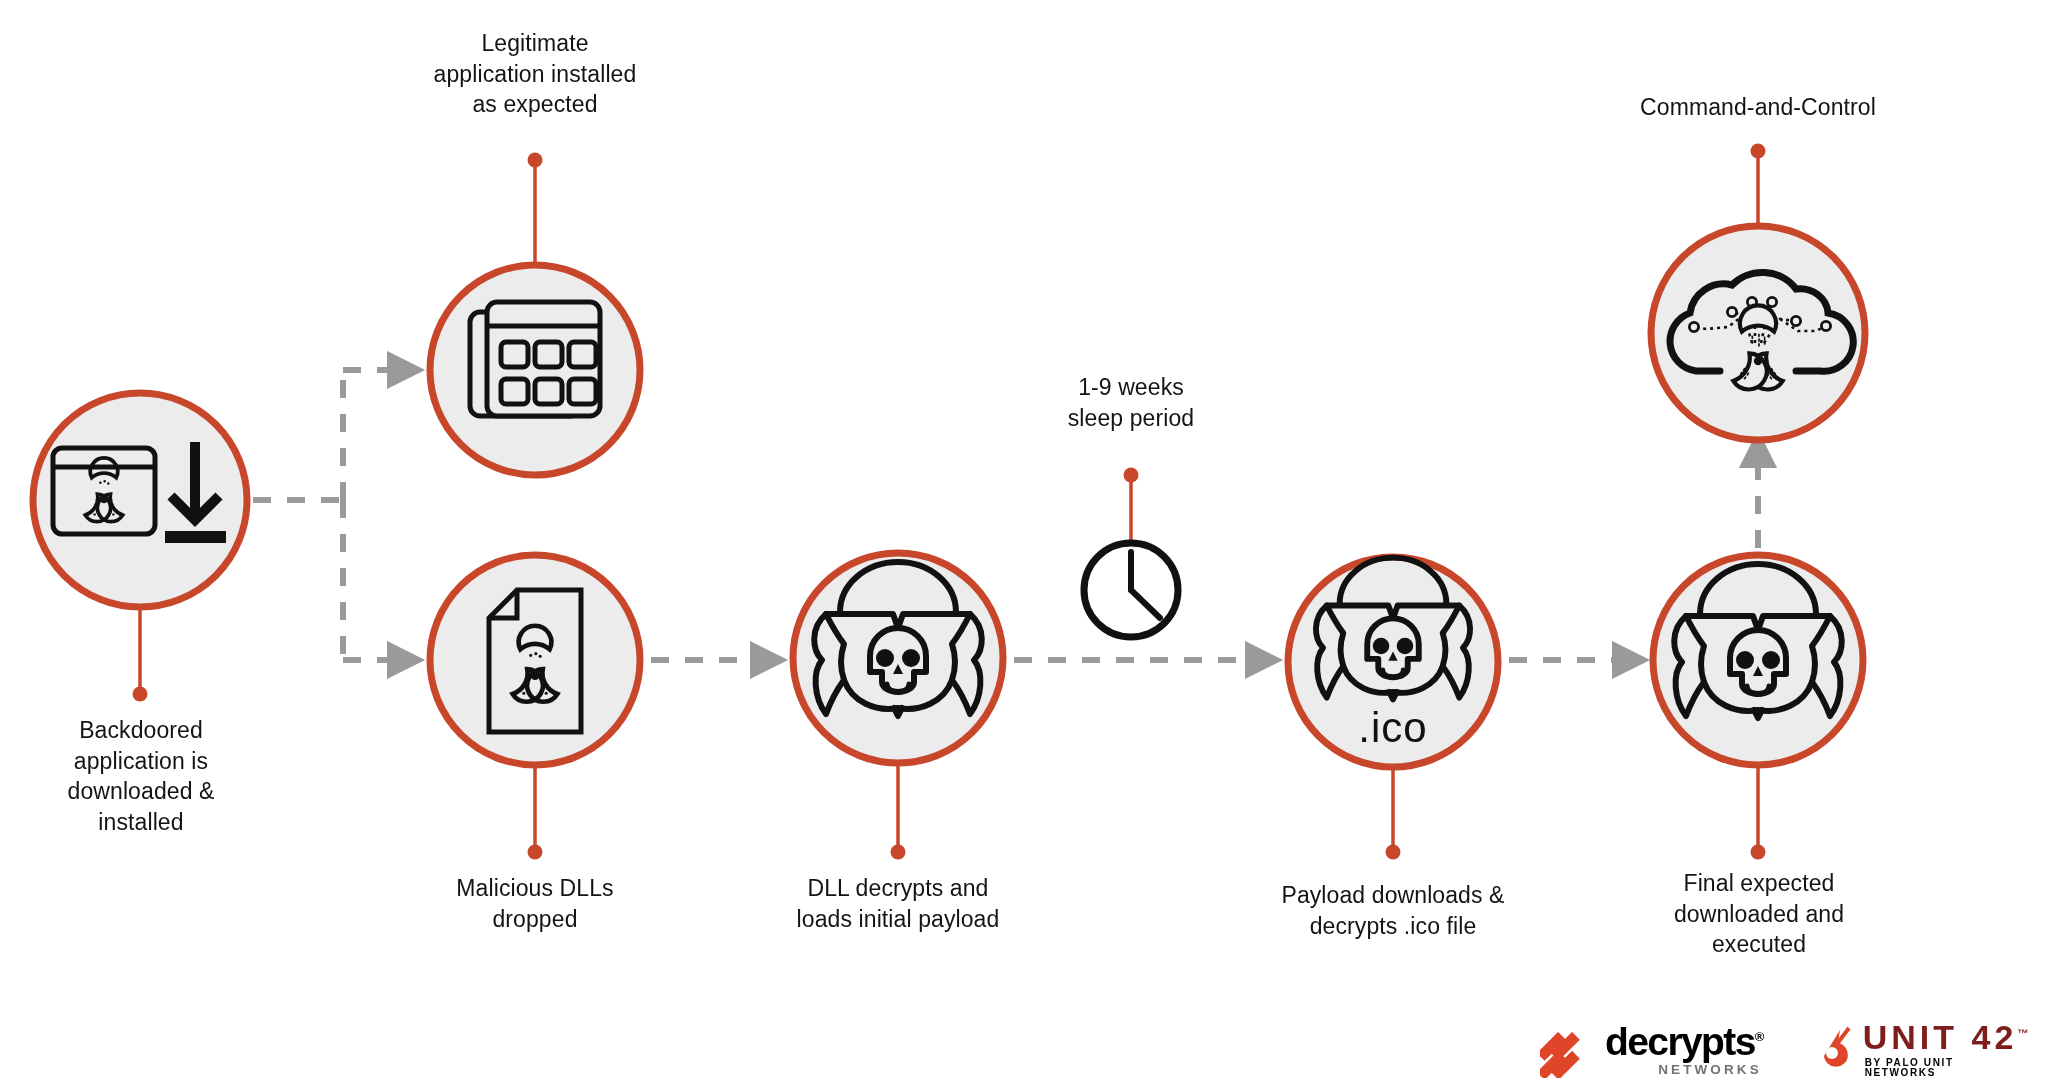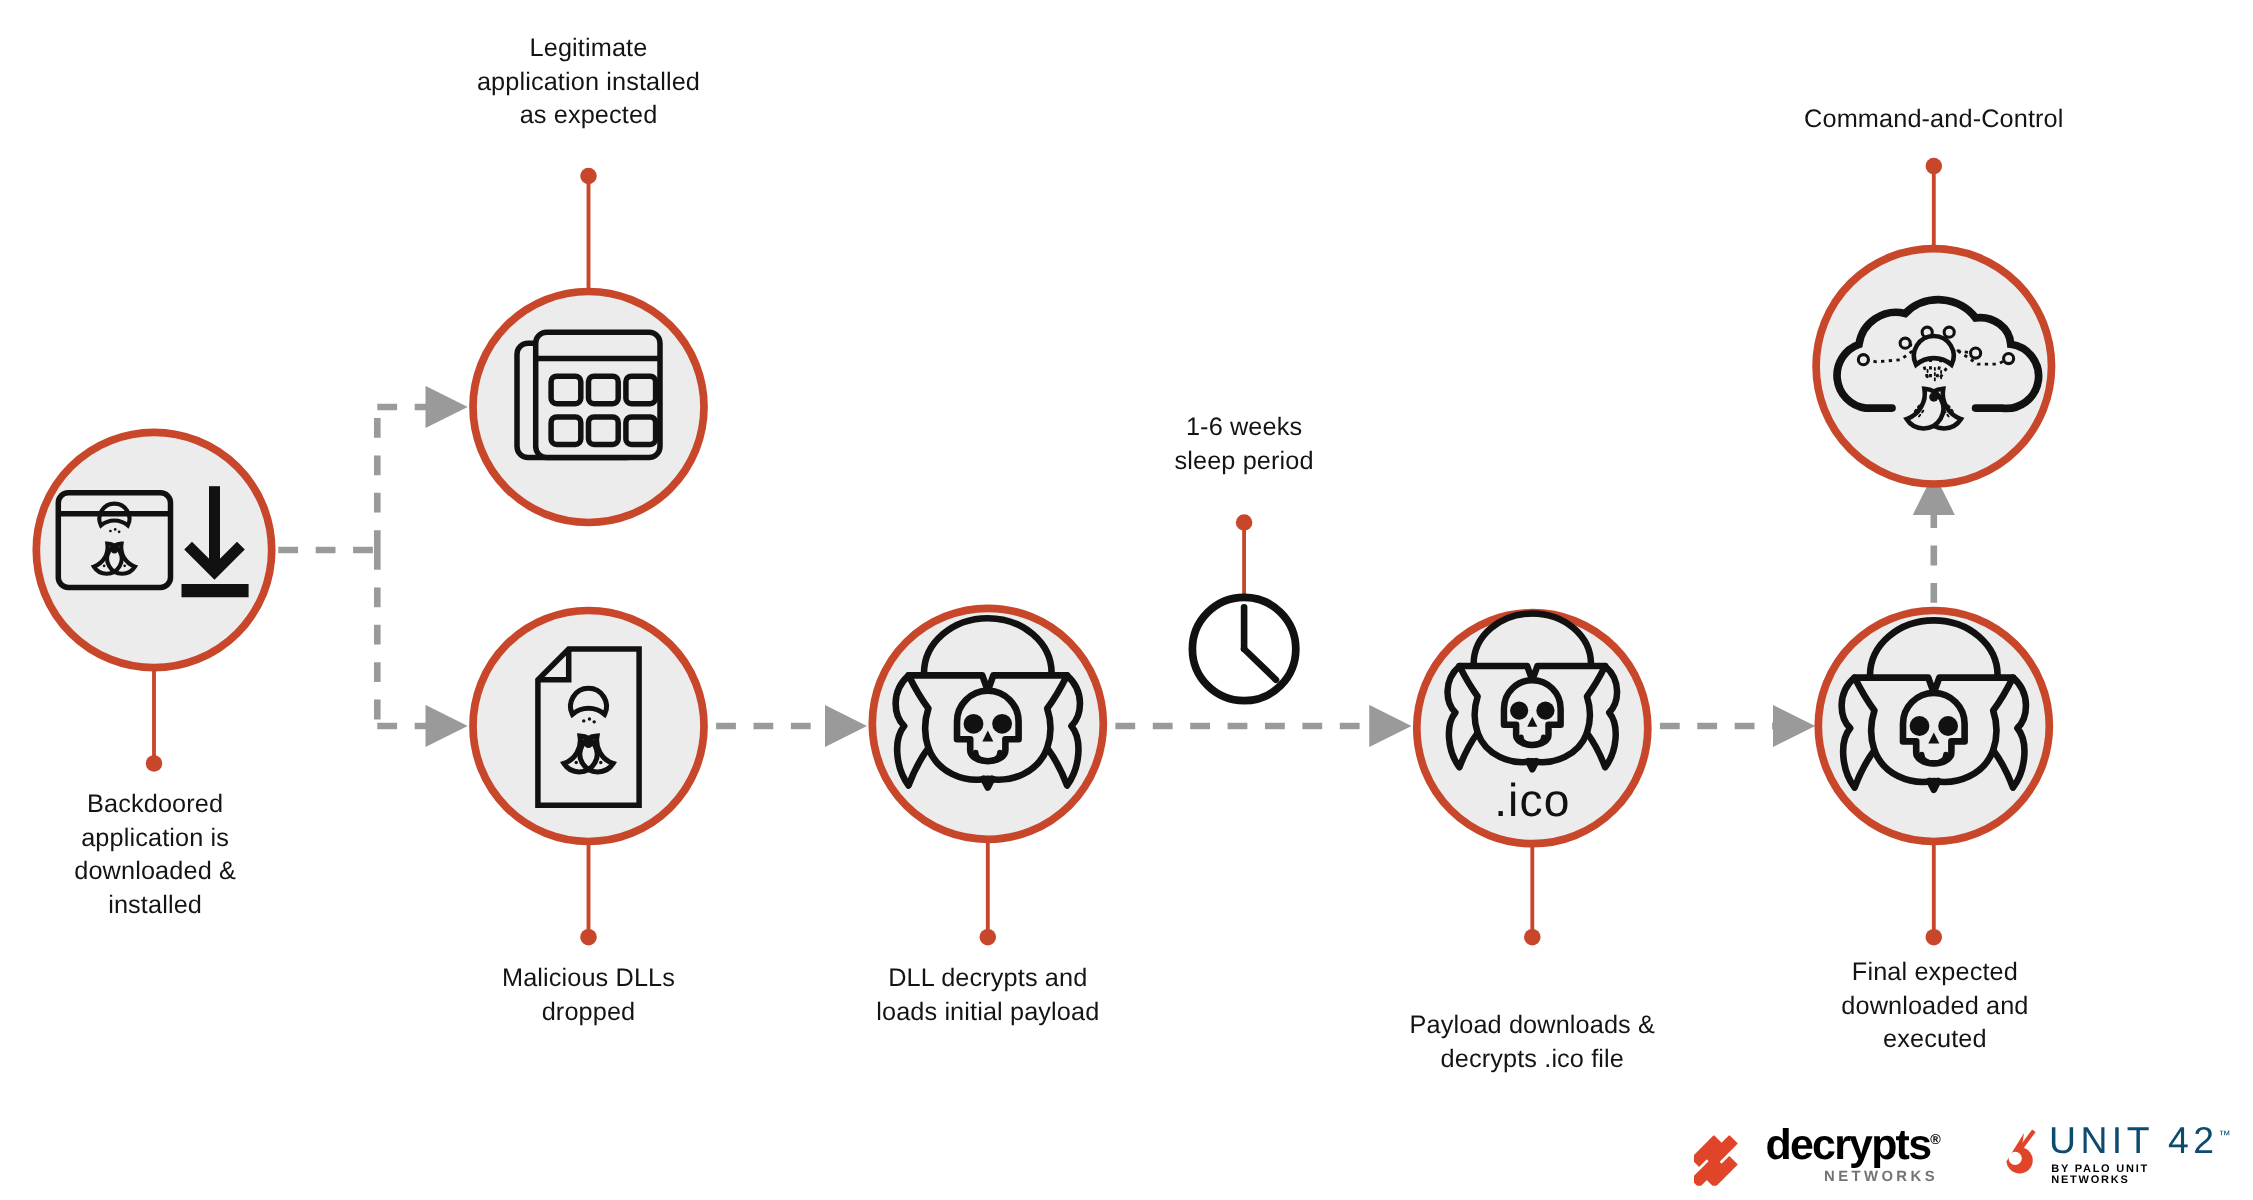--- a/index.html
+++ b/index.html
@@ -42,21 +42,21 @@
   .pan-words{display:flex;flex-direction:column;align-items:flex-end;line-height:1;}
   .pan-main{
     font-size:39px;font-weight:bold;letter-spacing:-1.6px;color:#000;
     position:relative;
   }
   .pan-reg{font-size:13px;vertical-align:super;font-weight:bold;}
   .pan-sub{font-size:13.5px;font-weight:bold;letter-spacing:3.1px;color:#737373;margin-top:2px;margin-right:1px;}
   .divider{width:2px;height:56px;background:#000;margin:0 26px;}
   .logo-u42{display:flex;align-items:center;gap:6px;}
   .u42-words{display:flex;flex-direction:column;line-height:1;}
-  .u42-main{font-size:34px;font-weight:normal;letter-spacing:4px;color:#0c4a6e;white-space:nowrap;}
+  .u42-main{font-size:34px;font-weight:bold;letter-spacing:4px;color:#7f1d1d;white-space:nowrap;}
   .u42-tm{font-size:11px;vertical-align:super;letter-spacing:0;}
   .u42-sub{font-size:10px;font-weight:bold;letter-spacing:1.6px;color:#000;margin-top:4px;margin-left:2px;}
 </style>
 </head>
 <body>
 
 <div id="stage">
 
   <svg class="layer" viewBox="0 0 2048 1091">
     <defs>
@@ -335,30 +335,30 @@
   <div class="cap" style="left:365px;top:28px;width:340px;">Legitimate
 application installed
 as expected</div>
 
   <div class="cap" style="left:385px;top:873px;width:300px;">Malicious DLLs
 dropped</div>
 
   <div class="cap" style="left:733px;top:873px;width:330px;">DLL decrypts and
 loads initial payload</div>
 
-  <div class="cap" style="left:1228px;top:916px;width:330px;">Payload downloads &amp;
+  <div class="cap" style="left:1228px;top:880px;width:330px;">Payload downloads &amp;
 decrypts .ico file</div>
 
   <div class="cap" style="left:1613px;top:868px;width:292px;">Final expected
 downloaded and
 executed</div>
 
   <div class="cap" style="left:1528px;top:92px;width:460px;">Command-and-Control</div>
 
-  <div class="cap" style="left:971px;top:372px;width:320px;">1-6 weeks
+  <div class="cap" style="left:971px;top:372px;width:320px;">1-9 weeks
 sleep period</div>
 
   <div class="logos">
 
     <div class="logo-pan">
       <div class="pan-mark">
         <svg width="56" height="46" viewBox="0 0 56 46">
           <g fill="#e0452a">
             <rect x="-4" y="9" width="30" height="11" transform="rotate(-45 11 14)"></rect>
             <rect x="10" y="9" width="30" height="11" transform="rotate(-45 25 14)"></rect>

